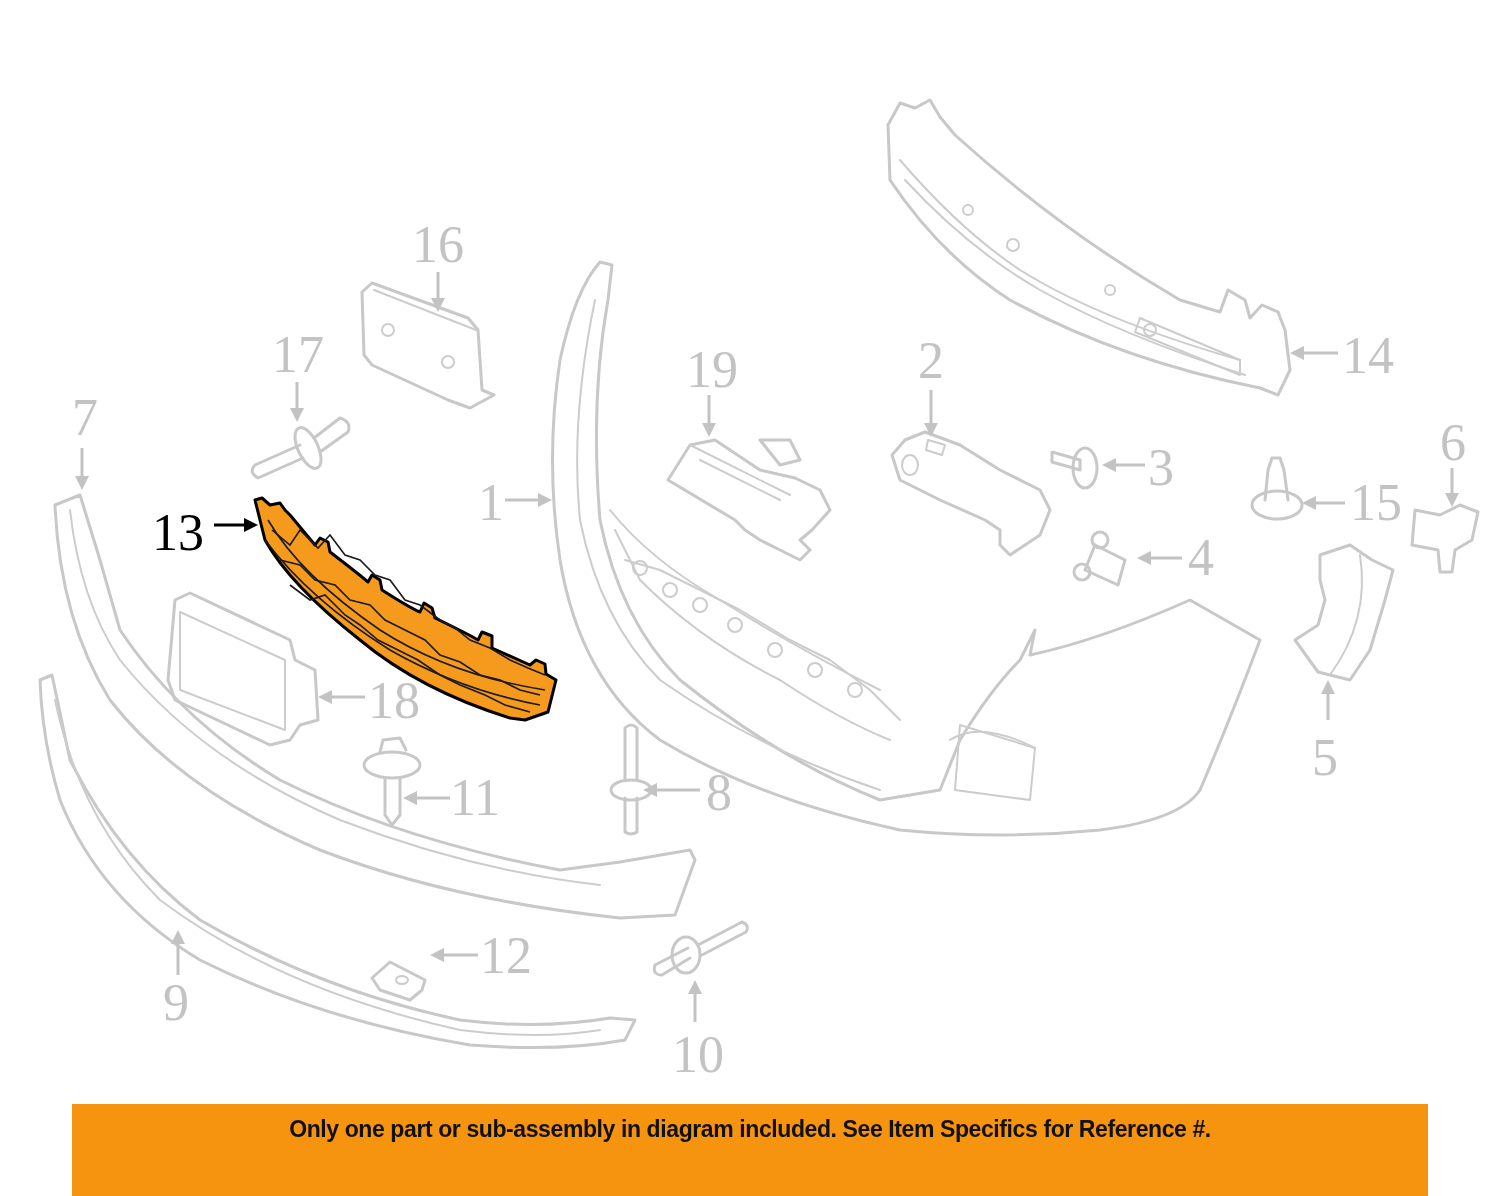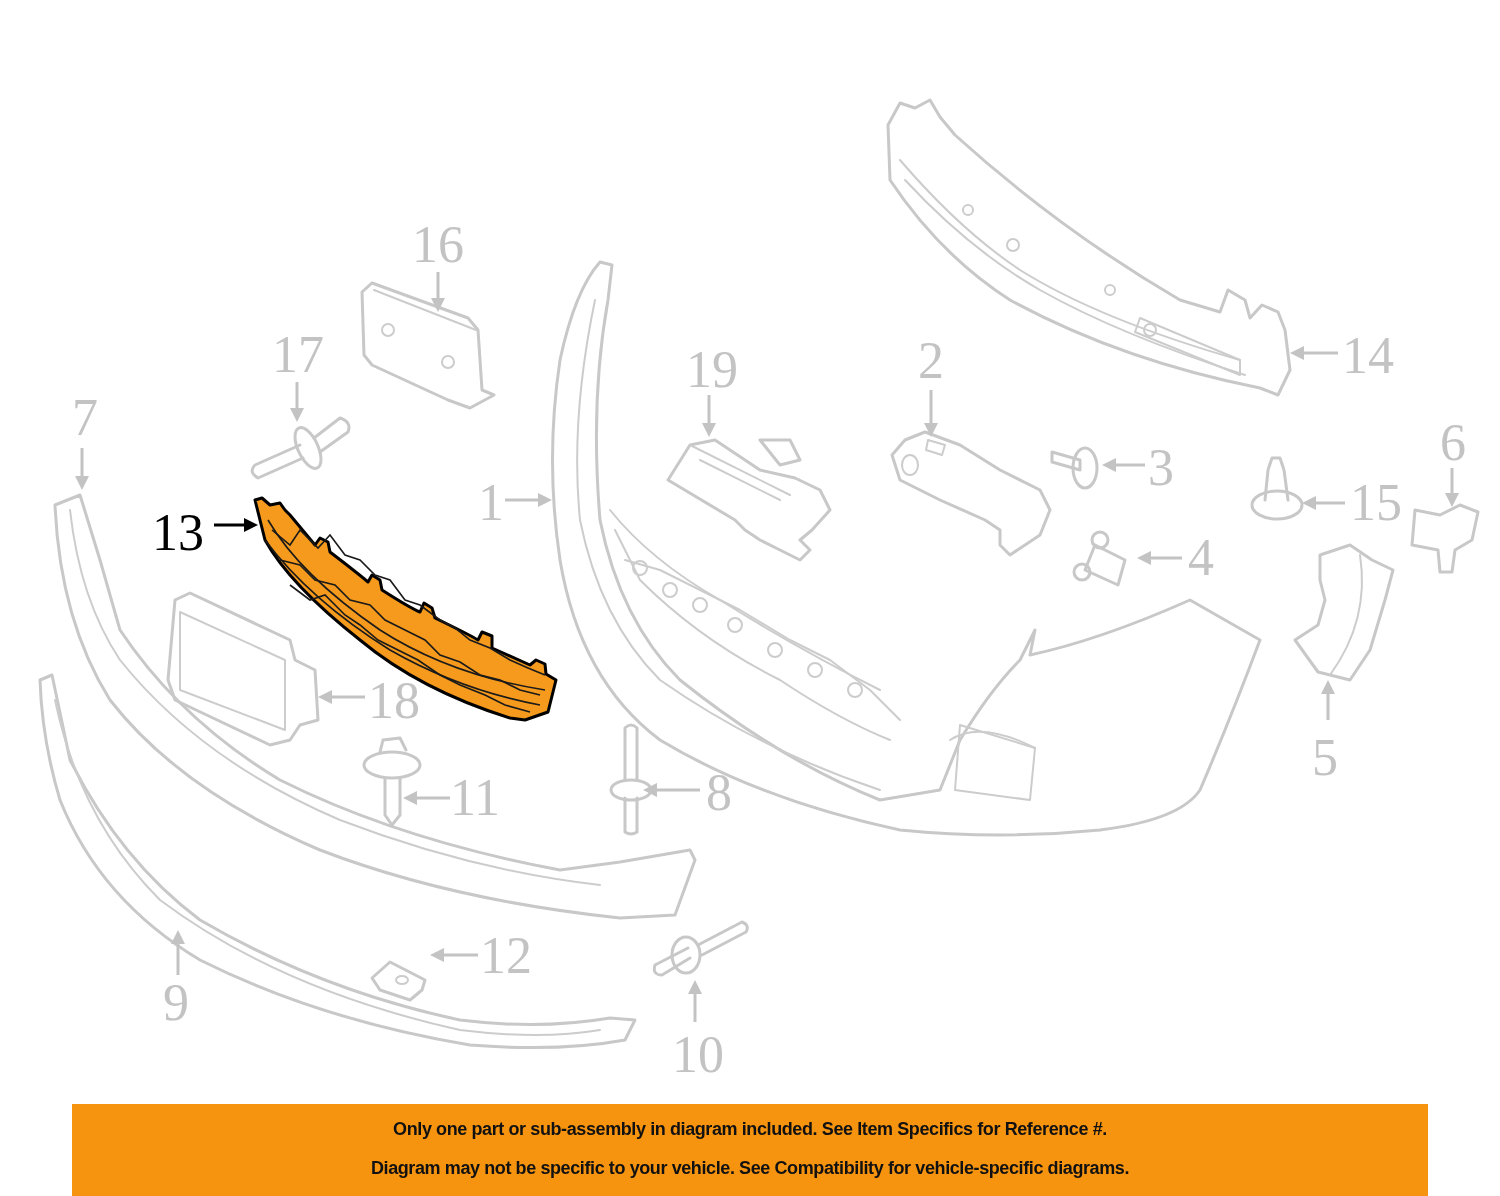--- a/index.html
+++ b/index.html
@@ -13,21 +13,21 @@
   .arrowhead { fill:#c3c3c3; }
   .arrow.hl { stroke:#000; }
   .arrowhead.hl { fill:#000; }
   .hl-part { fill:#f59a1c; stroke:#000; stroke-width:3; stroke-linejoin:round; }
   .hl-mesh { fill:none; stroke:#1a1a1a; stroke-width:1.6; }
   #banner {
     position:absolute; left:72px; top:1104px; width:1356px; height:92px;
     background:#f7940f; box-sizing:border-box; padding:6px 12px 0 12px;
   }
   #banner .line {
-    font-family:"Liberation Sans", sans-serif; font-weight:bold; font-size:18px;
+    font-family:"Liberation Sans", sans-serif; font-weight:bold; font-size:23px;
     color:#111; line-height:39px; white-space:nowrap; letter-spacing:-0.4px; text-align:center;
   }
 </style>
 </head>
 <body>
 
 <svg id="diagram" viewBox="0 0 1500 1196" xmlns="http://www.w3.org/2000/svg">
 
   <g>
     <path class="part" d="M888,125 L900,103 L915,108 L930,100 L940,117 L955,135 Q1060,230 1180,300 L1220,312 L1228,290 L1245,300 L1250,318 L1262,305 L1278,312 L1285,330 L1290,370 L1278,395 L1260,388 Q1120,360 1010,300 Q940,255 890,180 Z"></path>
@@ -246,14 +246,13 @@
   </g>
   <g>
     <text class="callout" x="686" y="387">19</text>
     <line class="arrow" x1="709" y1="395" x2="709" y2="425"></line>
     <polygon class="arrowhead" points="709,437 702,423 716,423"></polygon>
   </g>
 </svg>
 
 <div id="banner" style="background: rgb(247, 148, 15);">
   <div class="line">Only one part or sub-assembly in diagram included. See Item Specifics for Reference #.</div>
-  <div class="line">Diagram may not be specific to your vehicle. See Compatibility for vehicle-specific diagrams.</div>
 </div>
 
 </body></html>

